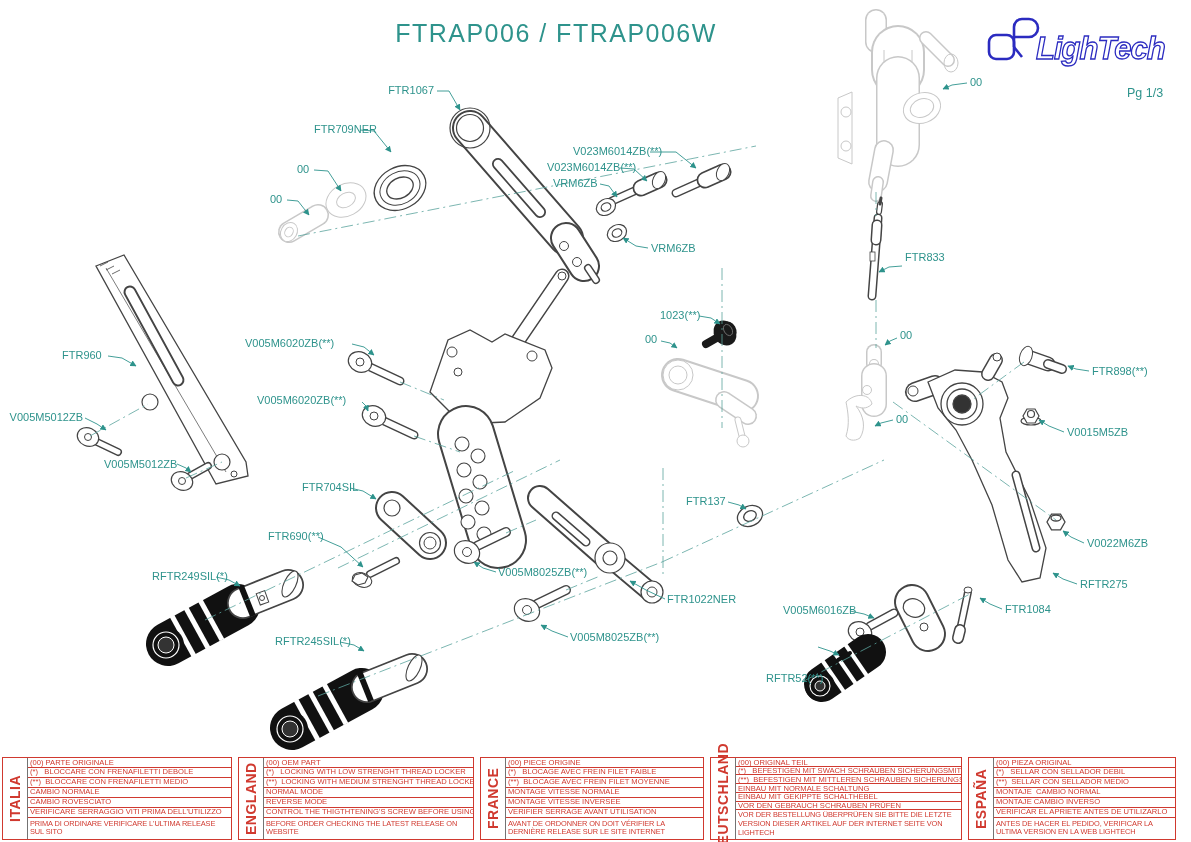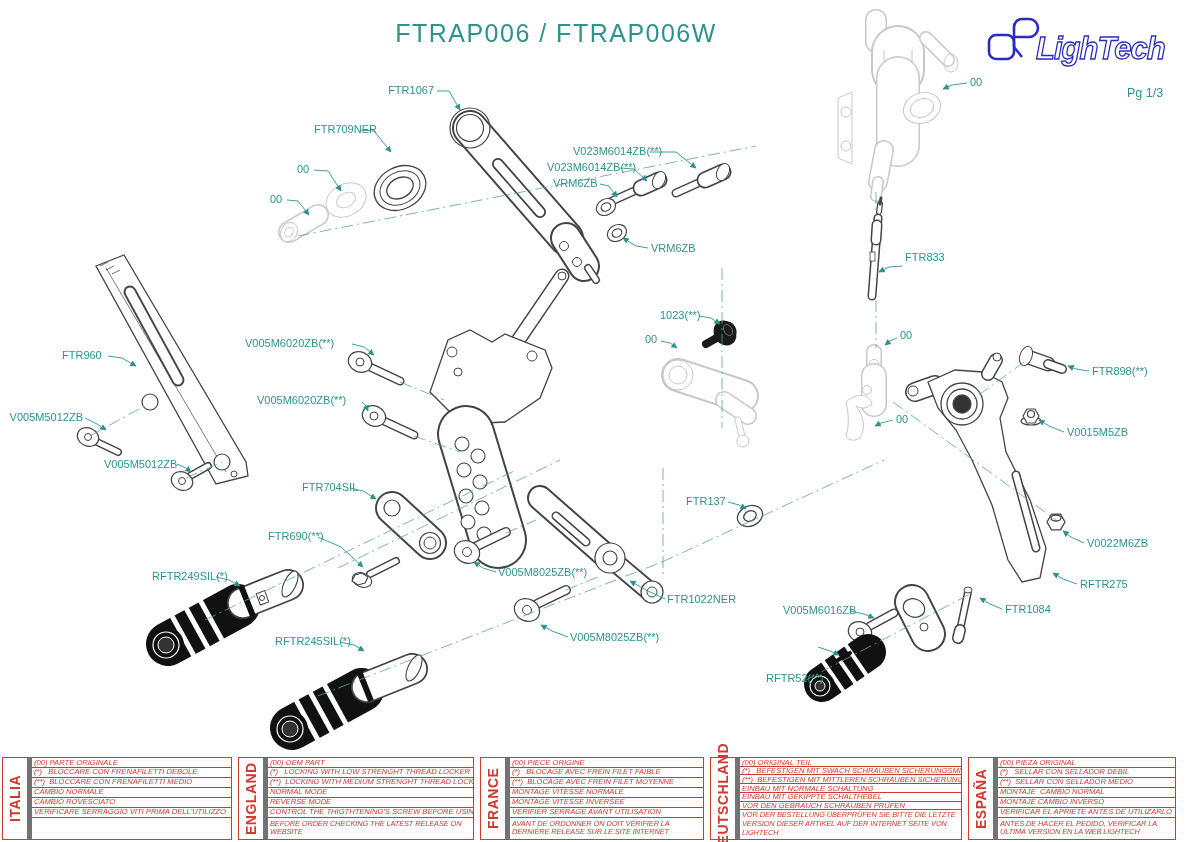--- a/index.html
+++ b/index.html
@@ -16,21 +16,21 @@
   .fnrow{position:absolute;left:2px;top:757px;width:1187px;height:83px;display:flex;gap:6px;}
   .fnbox{border:1px solid #D0392F;display:flex;box-sizing:border-box;background:#fff;}
   .fnbox:nth-child(1){width:230px;}
   .fnbox:nth-child(2){width:236px;}
   .fnbox:nth-child(3){width:224px;}
   .fnbox:nth-child(4){width:252px;}
   .fnbox:nth-child(5){width:208px;}
   .fnlang{width:24px;display:flex;align-items:center;justify-content:center;
           writing-mode:vertical-rl;transform:rotate(180deg);
           color:#D0392F;font-weight:bold;font-size:14px;letter-spacing:0.5px;}
-  .fnrows{flex:1;border-left:5px solid #737373;display:flex;flex-direction:column;min-width:0;font-style:italic;}
+  .fnrows{flex:1;border-left:1px solid #737373;display:flex;flex-direction:column;min-width:0;}
   .fnitem{color:#D0392F;font-size:7.6px;line-height:1.05;padding:0.5px 2px;
           border-bottom:1px solid #D0392F;white-space:pre;overflow:hidden;}
   .fnnote{flex:1;color:#D0392F;font-size:7.4px;line-height:1.2;padding:1px 2px;
           display:flex;align-items:center;letter-spacing:-0.1px;}
 </style>
 </head>
 <body>
 
 <div class="canvas">
 
@@ -472,20 +472,21 @@
   <div id="footnotes" class="fnrow">
       <div class="fnbox">
     <div class="fnlang">ITALIA</div>
     <div class="fnrows">
           <div class="fnitem">(00) PARTE ORIGINALE</div>
           <div class="fnitem">(*)   BLOCCARE CON FRENAFILETTI DEBOLE</div>
           <div class="fnitem">(**)  BLOCCARE CON FRENAFILETTI MEDIO</div>
           <div class="fnitem">CAMBIO NORMALE</div>
           <div class="fnitem">CAMBIO ROVESCIATO</div>
           <div class="fnitem">VERIFICARE SERRAGGIO VITI PRIMA DELL'UTILIZZO</div>
+          <div class="fnnote">PRIMA DI ORDINARE VERIFICARE L'ULTIMA RELEASE SUL SITO</div>
         </div>
   </div>
       <div class="fnbox">
     <div class="fnlang">ENGLAND</div>
     <div class="fnrows">
           <div class="fnitem">(00) OEM PART</div>
           <div class="fnitem">(*)   LOCKING WITH LOW STRENGHT THREAD LOCKER</div>
           <div class="fnitem">(**)  LOCKING WITH MEDIUM STRENGHT THREAD LOCKER</div>
           <div class="fnitem">NORMAL MODE</div>
           <div class="fnitem">REVERSE MODE</div>

